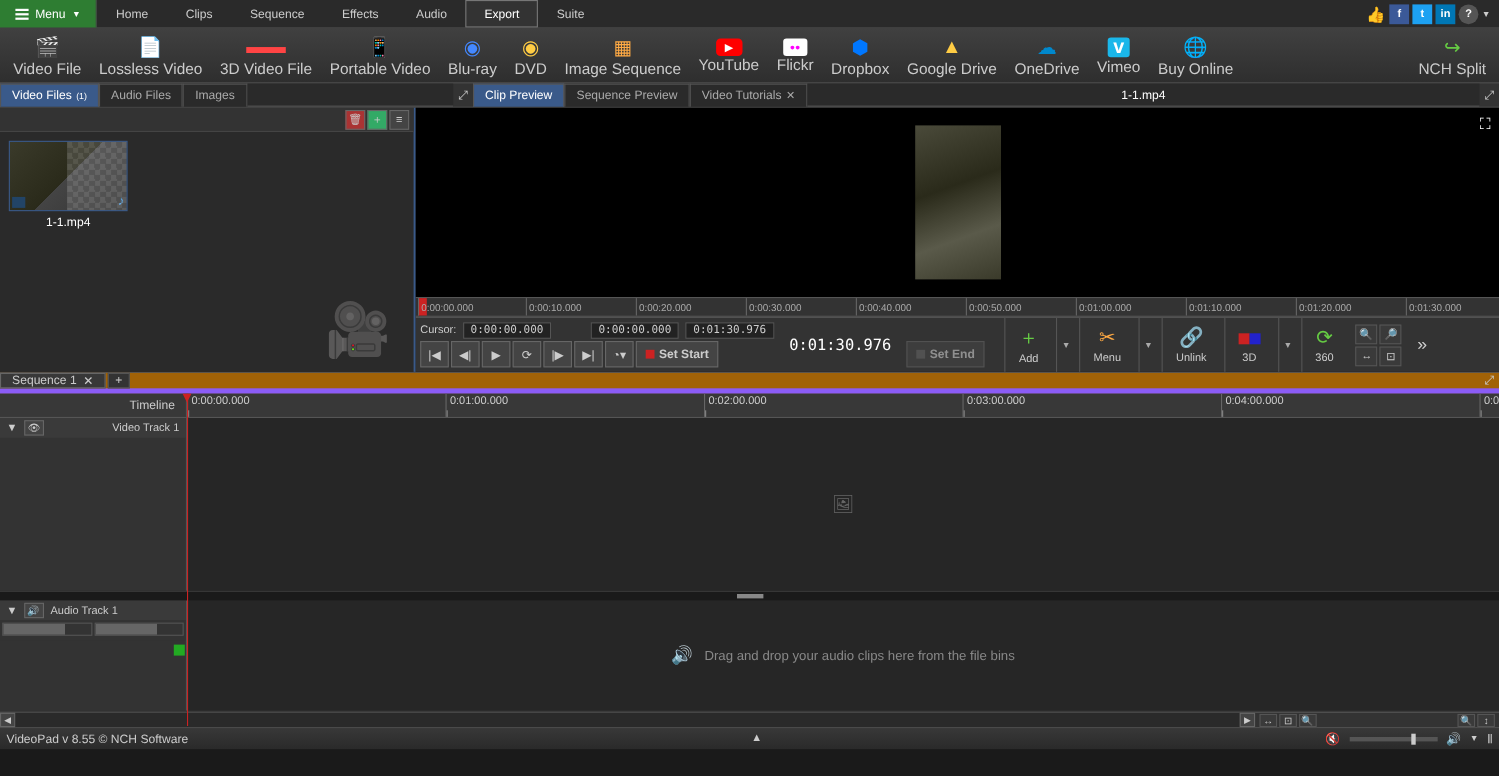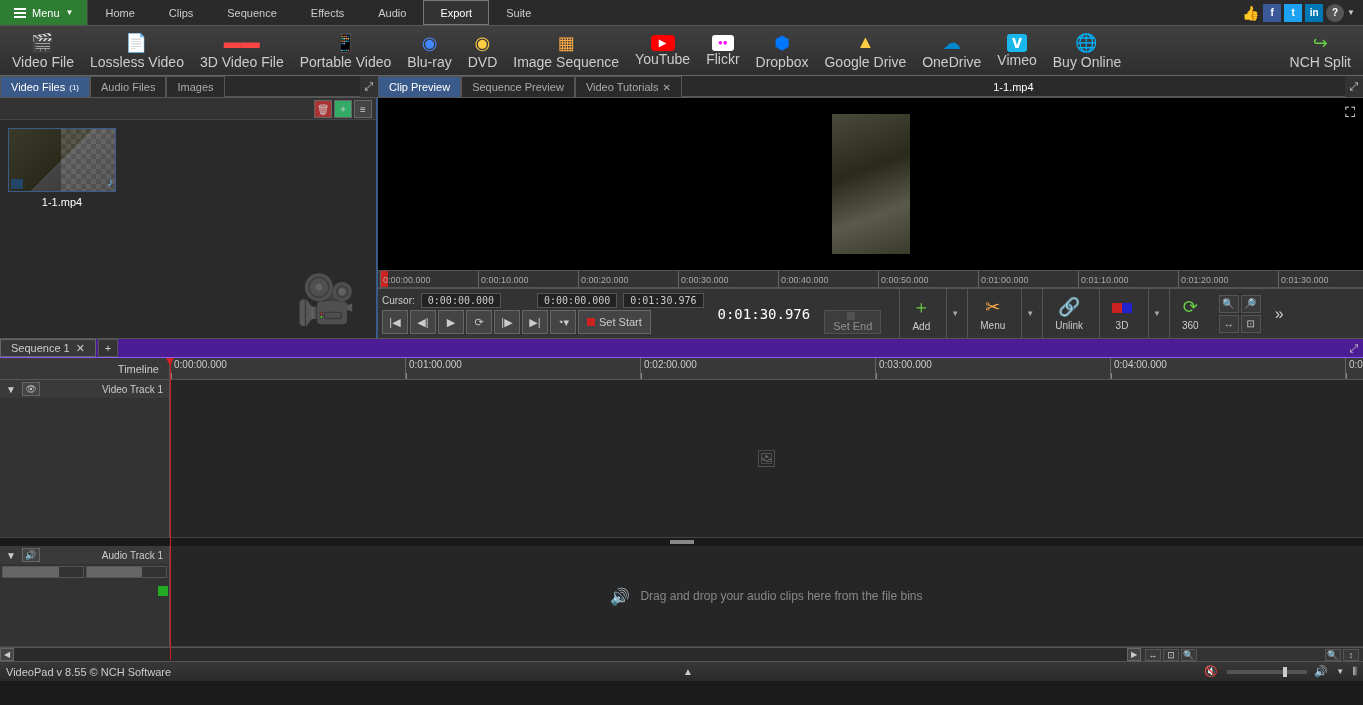--- a/index.html
+++ b/index.html
@@ -60,34 +60,34 @@
 .prev-ruler .tick { position:absolute; top:0; height:100%; border-left:1px solid #666; padding-left:2px; line-height:18px; }
 .prev-ruler .marker { position:absolute; left:2px; top:0; width:8px; height:100%; background:#c22; }
 
 
 .transport { height:50px; background:#333; border-top:1px solid #555; display:flex; align-items:center; padding:0 4px; gap:4px; }
 .trans-group { display:flex; flex-direction:column; gap:2px; }
 .cursor-row { display:flex; align-items:center; gap:6px; font-size:10px; color:#ccc; }
 .time-box { background:#222; border:1px solid #555; padding:1px 6px; font-size:10px; color:#ccc; font-family:monospace; }
 .play-row { display:flex; gap:2px; }
 .trans-btn { width:26px; height:24px; background:#444; border:1px solid #666; display:flex; align-items:center; justify-content:center; cursor:pointer; color:#ccc; font-size:11px; }
-.trans-btn.wide { width:auto; padding:0 8px; }
+.trans-btn.wide { width:auto; padding:0 8px;font-weight:bold; }
 .trans-btn.redbox::before { content:""; width:8px; height:8px; background:#c22; margin-right:4px; }
 .big-time { font-size:14px; color:#fff; font-family:monospace; padding:0 10px; }
 .tool-col { display:flex; flex-direction:column; align-items:center; justify-content:center; padding:0 12px; border-left:1px solid #555; height:100%; cursor:pointer; gap:2px; }
 .tool-col .ti { font-size:18px; }
 .tool-col .tl { font-size:10px; color:#ccc; }
 .dd-caret { font-size:8px; color:#aaa; padding:0 4px; cursor:pointer; border-left:1px solid #555; height:100%; display:flex; align-items:center;}
 .small-tools { display:flex; flex-direction:column; gap:2px; padding:0 4px; }
 .small-tools .row { display:flex; gap:2px; }
 .stool { width:20px; height:18px; background:#3a3a3a; border:1px solid #555; cursor:pointer; display:flex; align-items:center; justify-content:center; font-size:10px; color:#ccc;}
 .expand-btn { font-size:16px; color:#ccc; padding:0 6px; cursor:pointer;}
 
 
-.seq-tabs { height:20px; background:#4c1d95; border-top:1px solid #555; border-bottom:1px solid #8b5cf6; display:flex; align-items:stretch;justify-content:space-between; }
+.seq-tabs { height:20px; background:#a16207; border-top:1px solid #555; border-bottom:5px solid #8b5cf6; display:flex; align-items:stretch;justify-content:space-between; }
 .seq-tab { padding:0 10px; background:#383838; border:1px solid #666; display:flex; align-items:center; gap:6px; cursor:pointer; font-size:11px; }
 .seq-add { width:20px; display:flex; align-items:center; justify-content:center; background:#333; border:1px solid #555; cursor:pointer; margin-left:2px;}
 
 
 .timeline { background:#2a2a2a; position:relative; }
 .tl-ruler { height:22px; background:#383838; border-bottom:1px solid #555; display:flex; }
 .tl-label { width:170px; text-align:right; padding-right:10px; line-height:22px; color:#ccc; font-size:11px; border-right:1px solid #555;}
 .tl-ruler-ticks { flex:1; position:relative; font-size:10px; color:#ccc; overflow:hidden;}
 .tl-ruler-ticks .rtick { position:absolute; top:0; height:100%; border-left:1px solid #666; padding-left:3px; line-height:14px;}
 .tl-ruler-ticks .rtick::after { content:""; position:absolute; left:0; bottom:0; width:1px; height:6px; background:#888;}
@@ -211,21 +211,21 @@
       <div class="ri-icon" style="color:#4af">🌐</div>
       <div class="ri-label">Buy Online</div>
     </div>
   <div class="ribbon-item ribbon-right">
       <div class="ri-icon" style="color:#6c4">↪</div>
       <div class="ri-label">NCH Split</div>
     </div>
 </div>
 
 <div style="display:flex;">
-  <div style="width:378px;">
+  <div style="width:430px;">
     <div class="tabrow">
       <div class="tab active">
           <span>Video Files</span>
           <sup>(1)</sup>
         </div>
       <div class="tab">Audio Files</div>
       <div class="tab">Images</div>
       <div class="spacer"></div>
       <div class="pop-icon">⤢</div>
     </div>
@@ -301,21 +301,21 @@
           <div class="trans-btn">◔▾</div>
           <div class="trans-btn wide redbox">
               <span>Set Start</span>
             </div>
         </div>
       </div>
       <div class="big-time">0:01:30.976</div>
       <div class="trans-group">
         <div style="height:14px;"></div>
         <div class="play-row">
-          <div class="trans-btn wide" style="opacity:.6;flex-direction:column;">
+          <div class="trans-btn wide" style="opacity:.6;">
               <span style="width:8px;height:8px;background:#666;margin-right:4px;"></span>
               <span>Set End</span>
             </div>
         </div>
       </div>
       <div style="width:10px;"></div>
       <div class="tool-col">
           <div class="ti" style="color:#6c4">＋</div>
           <div class="tl">Add</div>
         </div>
@@ -389,21 +389,21 @@
     </div>
   </div>
   <div class="divider-handle">
       <span></span>
     </div>
   <div class="track atrack">
     <div class="track-head" style="position:relative;">
       <div class="track-head-top">
         <span class="tri">▼</span>
         <span class="eye">🔊</span>
-        <span style="flex:1;text-align:right">Audio Track 1</span>
+        <span style="flex:1;">Audio Track 1</span>
       </div>
       <div class="atrack-extra">
         <div class="vol-seg"></div>
           <div class="vol-seg"></div>
       </div>
       <div class="green-sq"></div>
     </div>
     <div class="track-body">
       <span class="track-hint-icon">🔊</span>
       <span>Drag and drop your audio clips here from the file bins</span>

